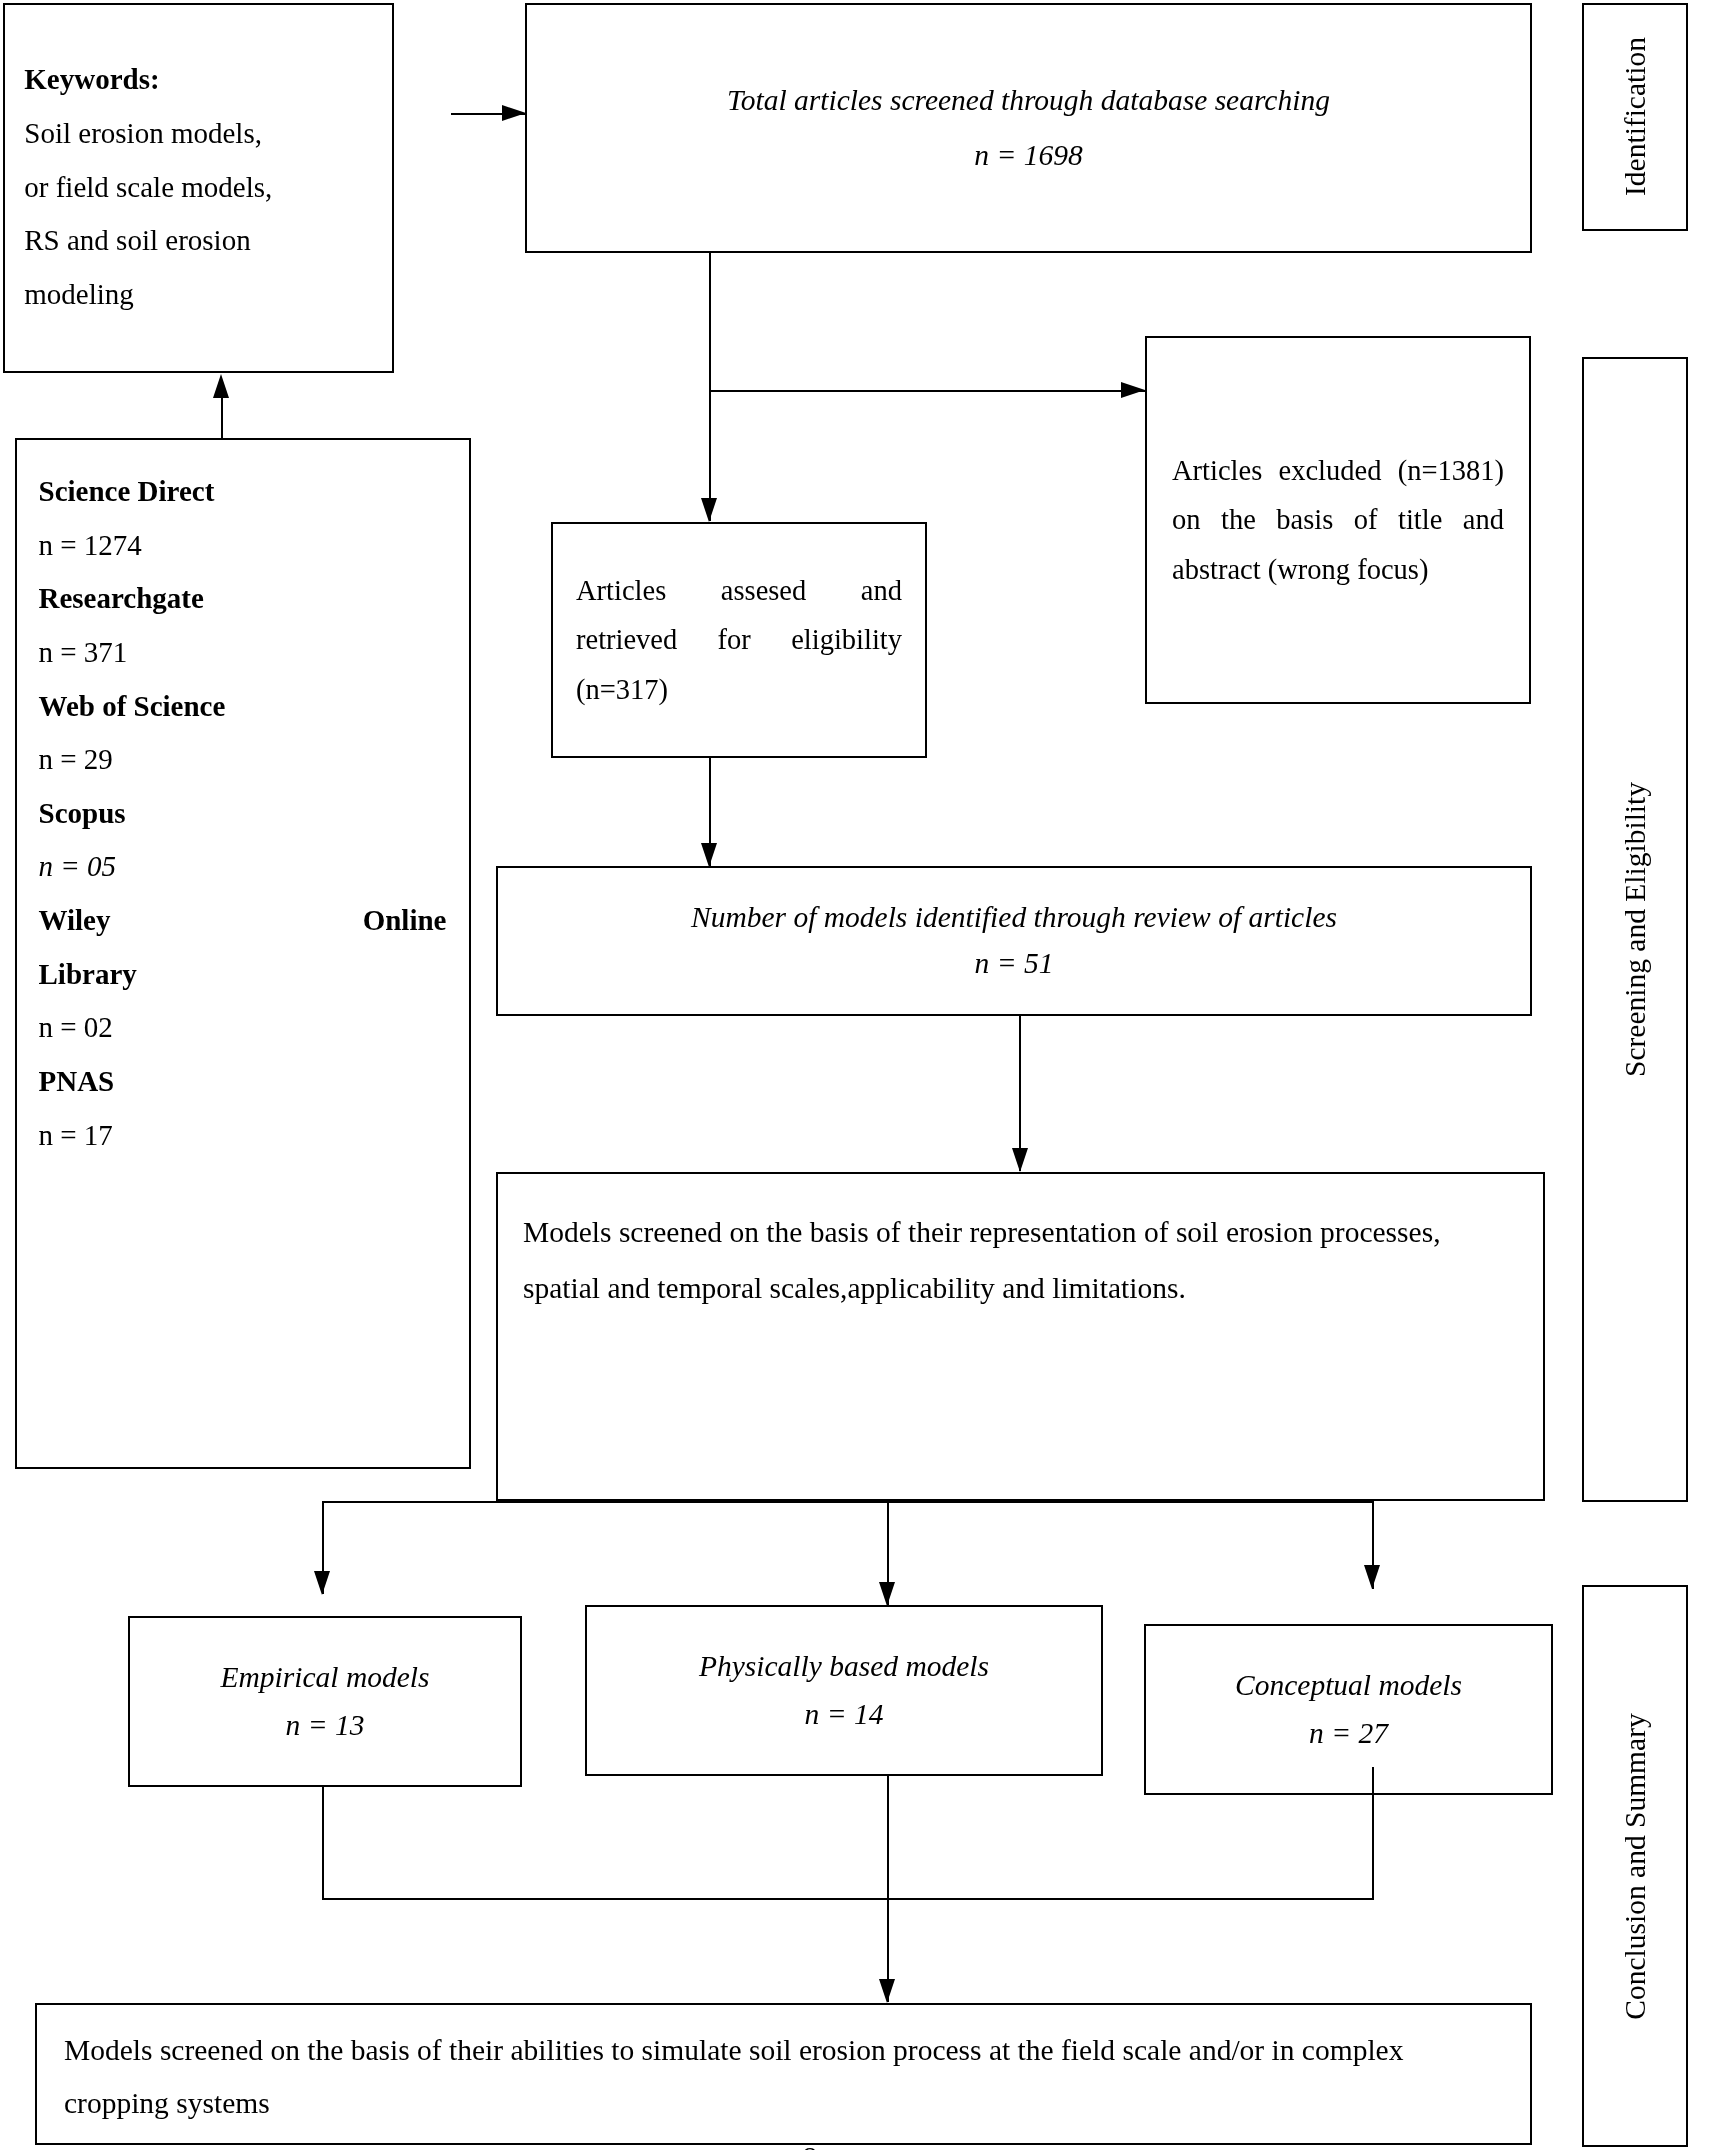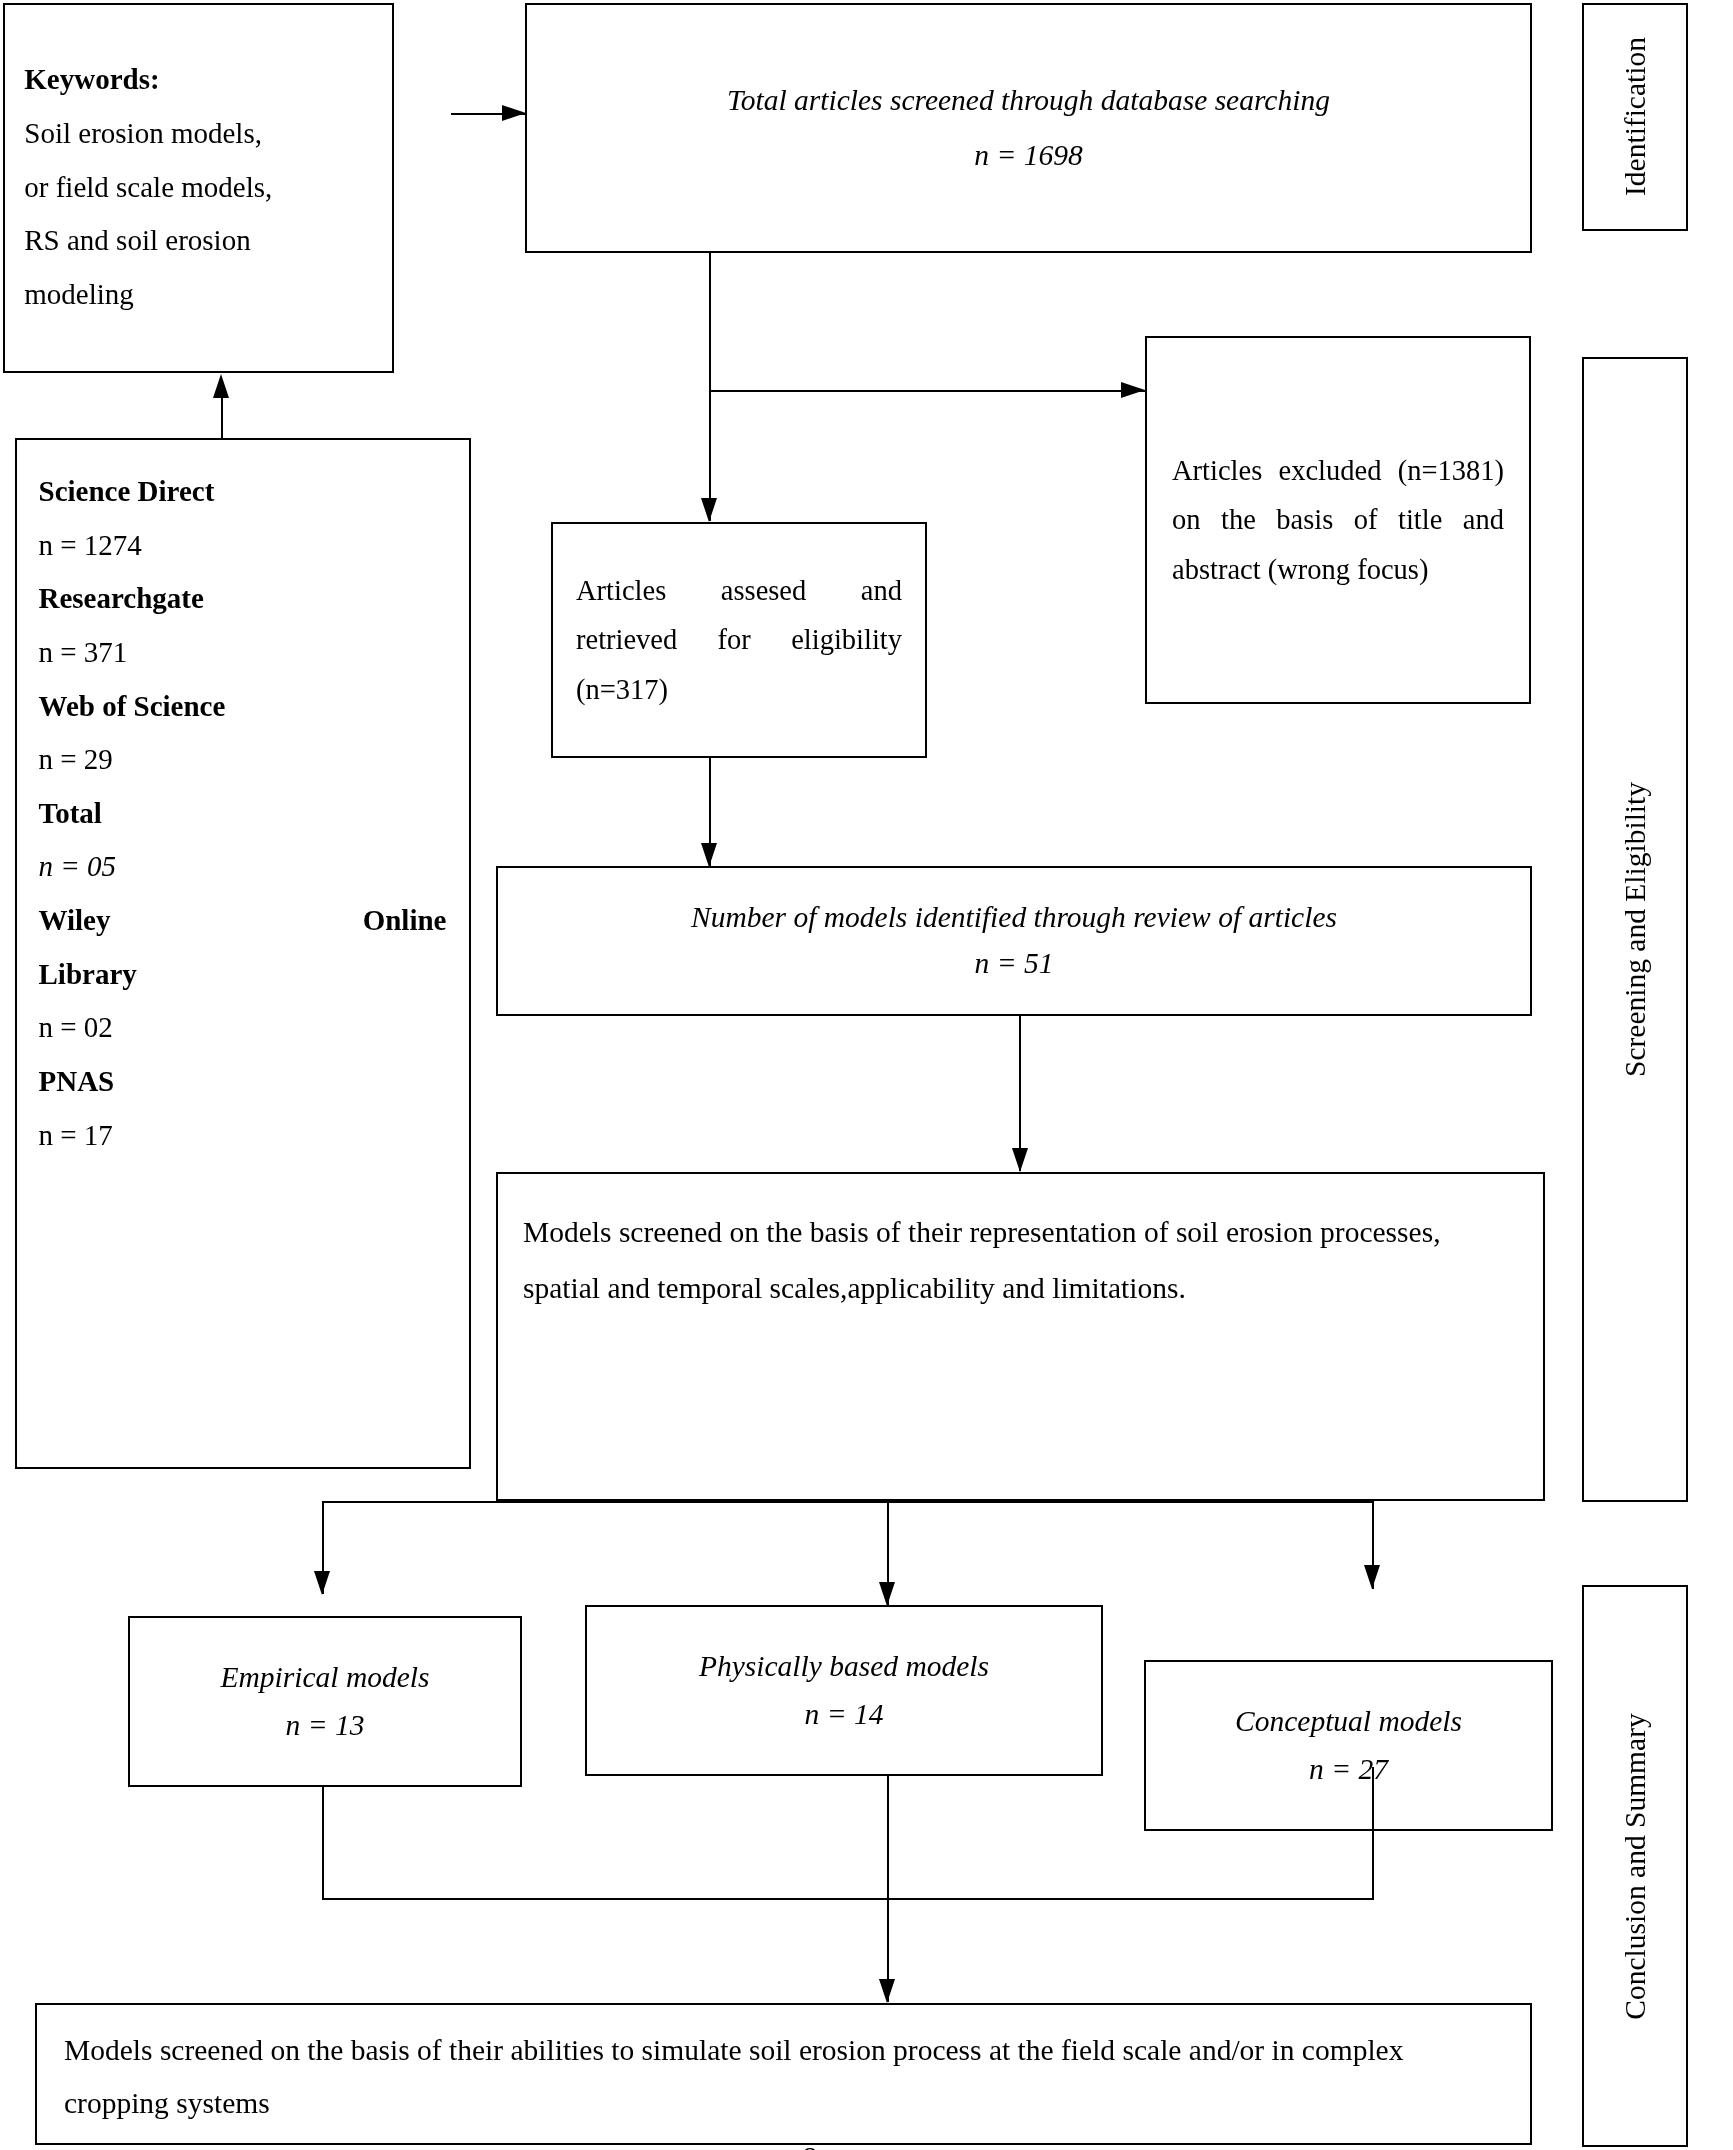--- a/index.html
+++ b/index.html
@@ -102,21 +102,21 @@
   <div class="box" style="left:14.5px; top:438px; width:456px; height:1031px; padding:0 22px; justify-content:flex-start; padding-top:25px;">
     <span class="txt left bold" style="font-size:29px;">Science Direct</span>
     <span class="txt left" style="font-size:29px;">n = 1274</span>
 
     <span class="txt left bold" style="font-size:29px;">Researchgate</span>
     <span class="txt left" style="font-size:29px;">n = 371</span>
 
     <span class="txt left bold" style="font-size:29px;">Web of Science</span>
     <span class="txt left" style="font-size:29px;">n = 29</span>
 
-    <span class="txt left bold" style="font-size:29px;">Total</span>
+    <span class="txt left bold" style="font-size:29px;">Scopus</span>
     <span class="txt left" style="font-size:29px;font-style:italic;">n = 05</span>
 
     <span class="txt bold" style="font-size:29px; display:flex; justify-content:space-between;">
       <span>Wiley</span>
       <span>Online</span>
     </span>
     <span class="txt left bold" style="font-size:29px;">Library</span>
     <span class="txt left" style="font-size:29px;">n = 02</span>
 
     <span class="txt left bold" style="font-size:29px;">PNAS</span>
@@ -177,21 +177,21 @@
   <div class="box" style="left:128px; top:1616px; width:394px; height:171px; padding:0 18.6px;">
     <span class="txt center" style="font-size:29.5px; line-height:1.6;">Empirical models</span>
     <span class="txt center" style="font-size:29.5px; line-height:1.6;">n = 13</span>
   </div>
 
   <div class="box" style="left:585px; top:1605px; width:518px; height:171px; padding:0 18.6px;">
     <span class="txt center" style="font-size:29.5px; line-height:1.6;">Physically based models</span>
     <span class="txt center" style="font-size:29.5px; line-height:1.6;">n = 14</span>
   </div>
 
-  <div class="box" style="left:1144px; top:1660px; width:409px; height:171px; padding:0 18.6px;">
+  <div class="box" style="left:1144px; top:1624px; width:409px; height:171px; padding:0 18.6px;">
     <span class="txt center" style="font-size:29.5px; line-height:1.6;">Conceptual models</span>
     <span class="txt center" style="font-size:29.5px; line-height:1.6;">n = 27</span>
   </div>
 
   <div class="vline" style="left:322px; top:1787px; height:113px;"></div>
   <div class="vline" style="left:887px; top:1776px; height:124px;"></div>
   <div class="vline" style="left:1372px; top:1767px; height:133px;"></div>
   <div class="hline" style="left:322px; top:1898px; width:1052px;"></div>
 
   <div class="vline" style="left:887px; top:1898px; height:104px;"></div>

